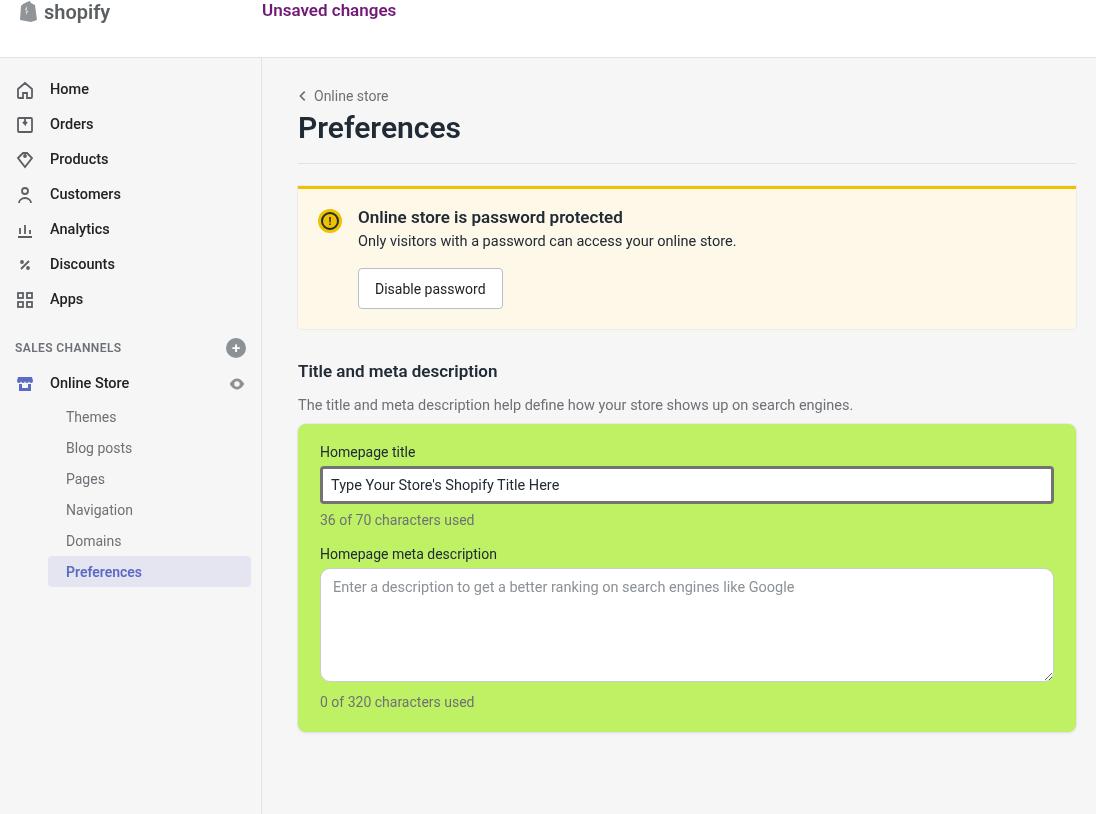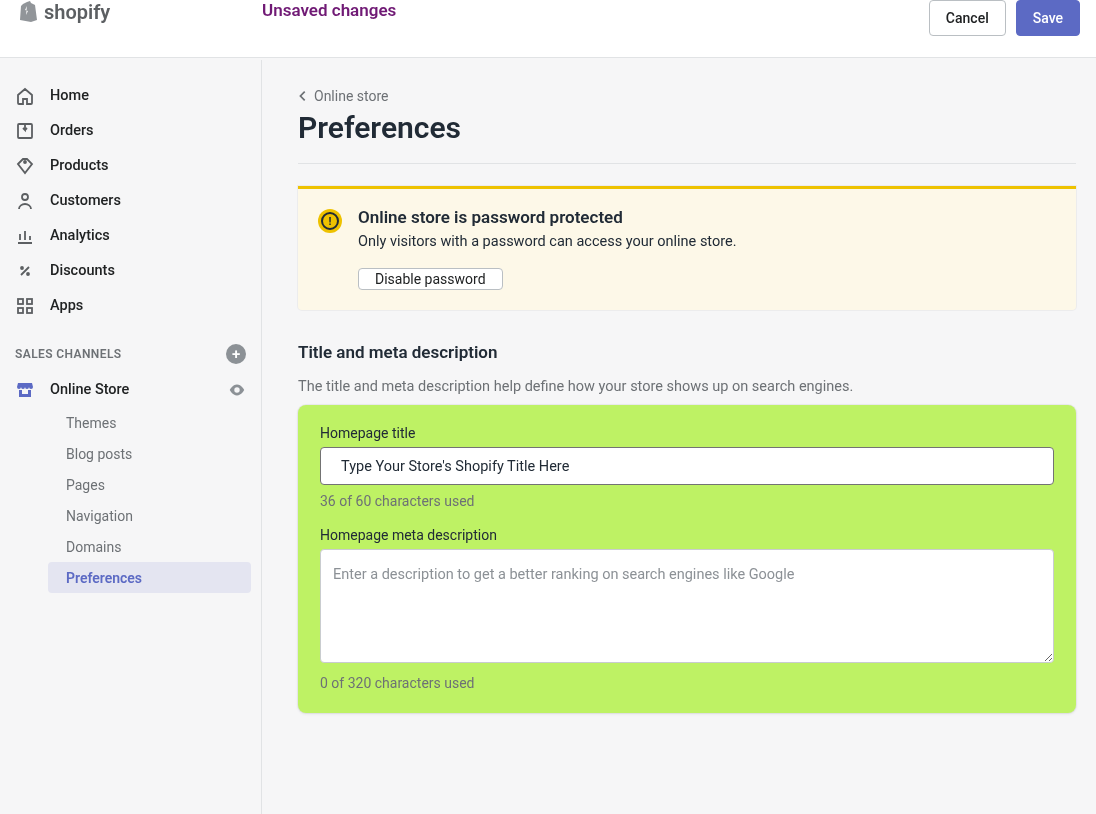--- a/index.html
+++ b/index.html
@@ -6,21 +6,21 @@
     body { width: 1096px; height: 814px; overflow: hidden; background: #f6f6f7; color: #212b36; }
 
     .topbar { position: absolute; top: 0; left: 0; right: 0; height: 58px; background: #fff; border-bottom: 1px solid #e1e3e5; display: flex; align-items: flex-start; padding: 0 16px; z-index: 10; }
     .logo-wrap { width: 246px; display: flex; align-items: center; }
     .logo { display: flex; align-items: center; gap: 6px; color: #5c5f62; }
     .topbar-title { font-size: 17px; font-weight: 600; color: #701a75; }
     .topbar-actions { margin-left: auto; display: flex; gap: 10px; }
     .btn { height: 36px; padding: 0 16px; border-radius: 4px; font-size: 14px; font-weight: 500; cursor: pointer; border: 1px solid #babfc3; background: #fff; color: #202223; }
     .btn-primary { background: #5c6ac4; border-color: #5c6ac4; color: #fff; }
 
-    .sidebar { position: absolute; top: 60px; left: 0; bottom: 0; width: 262px; background: #f6f6f7; border-right: 1px solid #e1e3e5; padding-top: 18px; }
+    .sidebar { position: absolute; top: 54px; left: 0; bottom: 0; width: 262px; background: #f6f6f7; border-right: 1px solid #e1e3e5; padding-top: 18px; }
     .nav-item { display: flex; align-items: center; gap: 15px; height: 35px; padding: 0 15px; font-size: 14.5px; font-weight: 500; color: #202223; cursor: pointer; }
     .nav-icon { width: 20px; height: 20px; color: #5c5f62; flex-shrink: 0; display: flex; align-items: center; justify-content: center; }
     .nav-icon svg { width: 20px; height: 20px; }
     .section-header { display: flex; align-items: center; justify-content: space-between; padding: 0 15px; margin-top: 21px; margin-bottom: 8px; }
     .section-title { font-size: 12px; font-weight: 600; color: #6d7175; letter-spacing: 0.4px; }
     .add-circle { width: 20px; height: 20px; border-radius: 50%; background: #8c9196; color: #fff; display: flex; align-items: center; justify-content: center; font-size: 15px; font-weight: 600; cursor: pointer; }
     .channel-item { display: flex; align-items: center; gap: 15px; height: 35px; padding: 0 15px; font-size: 14.5px; font-weight: 500; color: #202223; cursor: pointer; }
     .channel-item .nav-icon { color: #5c6ac4; }
     .eye-icon { margin-left: auto; color: #8c9196; width: 18px; height: 18px; }
     .sub-nav { padding-left: 38px; }
@@ -31,53 +31,49 @@
     .breadcrumb { display: flex; align-items: center; gap: 6px; color: #6d7175; font-size: 14px; cursor: pointer; margin-bottom: 6px; }
     .page-title { font-size: 30px; font-weight: 600; color: #212b36; margin-bottom: 18px; }
     .divider { height: 1px; background: #e1e3e5; margin-bottom: 22px; }
 
     .banner { border-top: 3px solid #eec200; background: #fdf8e8; border-radius: 0 0 4px 4px; padding: 18px 20px 20px 20px; display: flex; gap: 16px; margin-bottom: 32px; box-shadow: 0 0 0 1px rgba(63,63,68,0.05); }
     .banner-icon { width: 24px; height: 24px; border-radius: 50%; background: #eec200; display: flex; align-items: center; justify-content: center; flex-shrink: 0; margin-top: 2px; }
     .banner-icon-inner { width: 18px; height: 18px; border-radius: 50%; border: 2px solid #212b36; display: flex; align-items: center; justify-content: center; font-size: 11px; font-weight: 700; color: #212b36; }
     .banner-body { flex: 1; }
     .banner-title { font-size: 17px; font-weight: 600; color: #212b36; margin-bottom: 6px; }
     .banner-text { font-size: 14.5px; color: #212b36; margin-bottom: 18px; }
-    .btn-inline { height: 22px; padding: 0 16px; border-radius: 4px; border: 1px solid #babfc3; background: #fff; font-size: 14px; color: #202223; cursor: pointer; }
+    .btn-inline { height: 41px; padding: 0 16px; border-radius: 4px; border: 1px solid #babfc3; background: #fff; font-size: 14px; color: #202223; cursor: pointer; }
 
     .section { margin-bottom: 20px; }
     .section-heading { font-size: 17px; font-weight: 600; color: #212b36; margin-bottom: 16px; }
     .section-desc { font-size: 14.5px; color: #6d7175; margin-bottom: 10px; }
 
     .card { background: #bef264; border-radius: 8px; padding: 20px 22px 22px 22px; box-shadow: 0 0 0 1px rgba(63,63,68,0.05), 0 1px 3px rgba(63,63,68,0.1); }
     .field { margin-bottom: 18px; }
     .field:last-child { margin-bottom: 0; }
     .field-label { display: block; font-size: 14px; color: #212b36; margin-bottom: 6px; }
-    .field-input { width: 100%; height: 38px; border: 1px solid #737373; border-radius: 4px; padding: 0 20px; font-size: 14.5px; color: #212b36; }
-    .field-textarea { width: 100%; height: 114px; border: 1px solid #c9cccf; border-radius: 4px; padding: 16px 12px; font-size: 14.5px; color: #212b36; resize: vertical; font-family: inherit; }
+    .field-input { width: 100%; height: 38px; border: 3px solid #737373; border-radius: 4px; padding: 0 8px; font-size: 14.5px; color: #212b36; }
+    .field-textarea { width: 100%; height: 114px; border: 1px solid #c9cccf; border-radius: 10px; padding: 10px 12px; font-size: 14.5px; color: #212b36; resize: vertical; font-family: inherit; }
     .field-textarea::placeholder { color: #8c9196; }
     .field-hint { font-size: 14px; color: #6d7175; margin-top: 8px; }
   </style>
 </head>
 <body>
 
 <div class="topbar">
   <div class="logo-wrap">
     <div class="logo">
       <svg width="22" height="24" viewBox="0 0 22 24" fill="#919599">
           <path d="M15 3l-1-2-3 1-4 2-2 2-1 14 11 2 6-2-2-15-4-2z"></path>
           <path fill="#f6f6f7" d="M11 6l-2 4 3 1-2 4"></path>
         </svg>
       <span style="font-size:20px;font-weight:600;color:#5c5f62">shopify</span>
     </div>
   </div>
   <div class="topbar-title">Unsaved changes</div>
-  <div class="topbar-actions">
-    <button class="btn">Cancel</button>
-    <button class="btn btn-primary">Save</button>
-  </div>
 </div>
 
 <div class="sidebar">
   <div class="nav-item">
     <span class="nav-icon">
         <svg viewBox="0 0 20 20" fill="none" stroke="currentColor" stroke-width="1.8">
           <path d="M3 9l7-6 7 6v8a1 1 0 01-1 1h-4v-5H8v5H4a1 1 0 01-1-1V9z"></path>
         </svg>
       </span>
     <span>Home</span>
@@ -200,21 +196,21 @@
   </div>
 
   <div class="section">
     <div class="section-heading">Title and meta description</div>
     <div class="section-desc">The title and meta description help define how your store shows up on search engines.</div>
 
     <div class="card">
       <div class="field">
         <label class="field-label">Homepage title</label>
         <input class="field-input" type="text" value="Type Your Store's Shopify Title Here" style="">
-        <div class="field-hint">36 of 60 characters used</div>
+        <div class="field-hint">36 of 70 characters used</div>
       </div>
       <div class="field">
         <label class="field-label">Homepage meta description</label>
         <textarea class="field-textarea" placeholder="Enter a description to get a better ranking on search engines like Google" style=""></textarea>
         <div class="field-hint">0 of 320 characters used</div>
       </div>
     </div>
   </div>
 </div>
 

